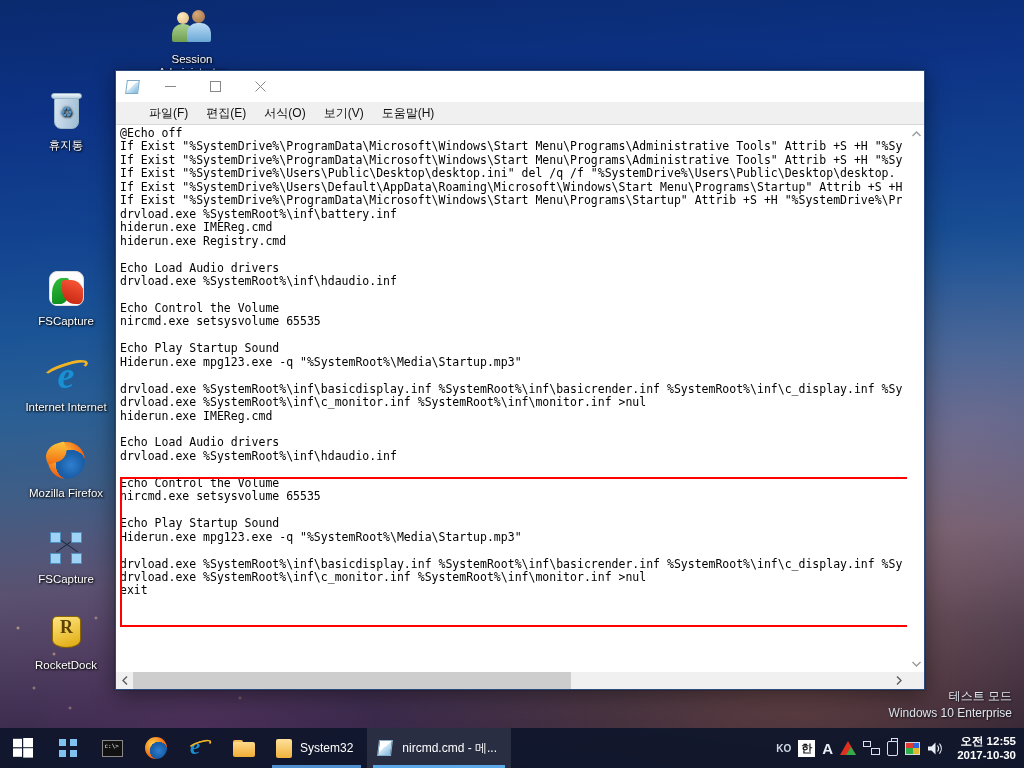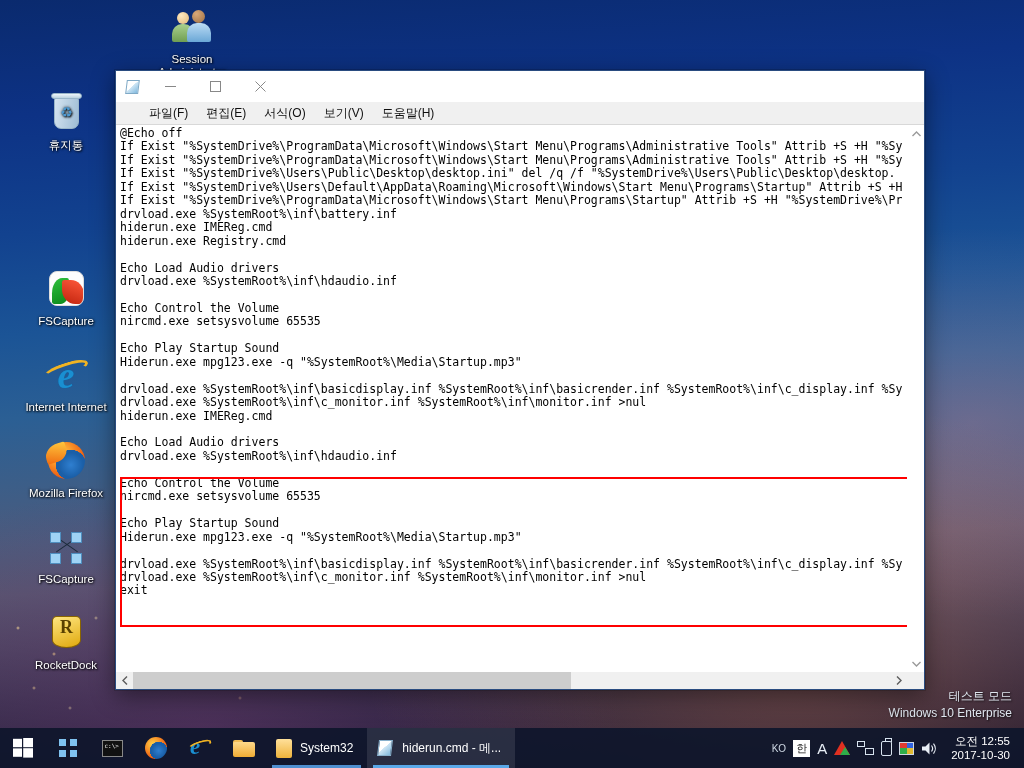--- a/index.html
+++ b/index.html
@@ -264,21 +264,21 @@
     position:relative;
   }
   .tb-task {
     height:40px; display:flex; align-items:center; gap:8px;
     padding:0 14px 0 10px; position:relative; color:#fff; font-size:12px;
   }
   .tb-task.active { background:rgba(255,255,255,.10); }
   .tb-task .under {
     position:absolute; left:6px; right:6px; bottom:0; height:3px; background:#5aa8e8;
   }
-  #tray { margin-left:auto; display:flex; align-items:center; height:40px; padding-right:6px; gap:7px; }
+  #tray { margin-left:auto; display:flex; align-items:center; height:40px; gap:7px;font-weight:bold; }
   .tray-i { color:#e8eef6; font-size:13px; display:flex; align-items:center; justify-content:center; }
   #clock { color:#fff; font-size:11.5px; line-height:14px; text-align:right; padding:0 8px 0 6px; }
 
   
   .sq4 { width:18px; height:18px; position:relative; }
   .sq4 i { position:absolute; width:7px; height:7px; background:#7fc2f0; }
   .sq4 i:nth-child(1){left:0;top:0;} .sq4 i:nth-child(2){right:0;top:0;}
   .sq4 i:nth-child(3){left:0;bottom:0;} .sq4 i:nth-child(4){right:0;bottom:0;}
   .cmdico { width:21px; height:17px; background:#111; border:1px solid #888; position:relative; }
   .cmdico:after { content:"c:\\>"; position:absolute; left:2px; top:1px; color:#eee; font-size:6px;
@@ -547,21 +547,21 @@
     <div class="tb-task">
       <div class="folder2"></div>
       <span>System32</span>
       <div class="under" style="background:#4f8fd0;"></div>
     </div>
 
     <div class="tb-task active">
       <div class="npico">
           <div class="pg2"></div>
         </div>
-      <span>hiderun.cmd - 메...</span>
+      <span>nircmd.cmd - 메...</span>
       <div class="under"></div>
     </div>
 
     <div id="tray">
       <span class="tray-i" style="font-size:10px;color:#cfd8e4;">KO</span>
       <span class="ime-box">한</span>
       <span class="tray-i" style="font-size:15px;">A</span>
       <span class="tray-i">
           <span class="ahn"></span>
         </span>

